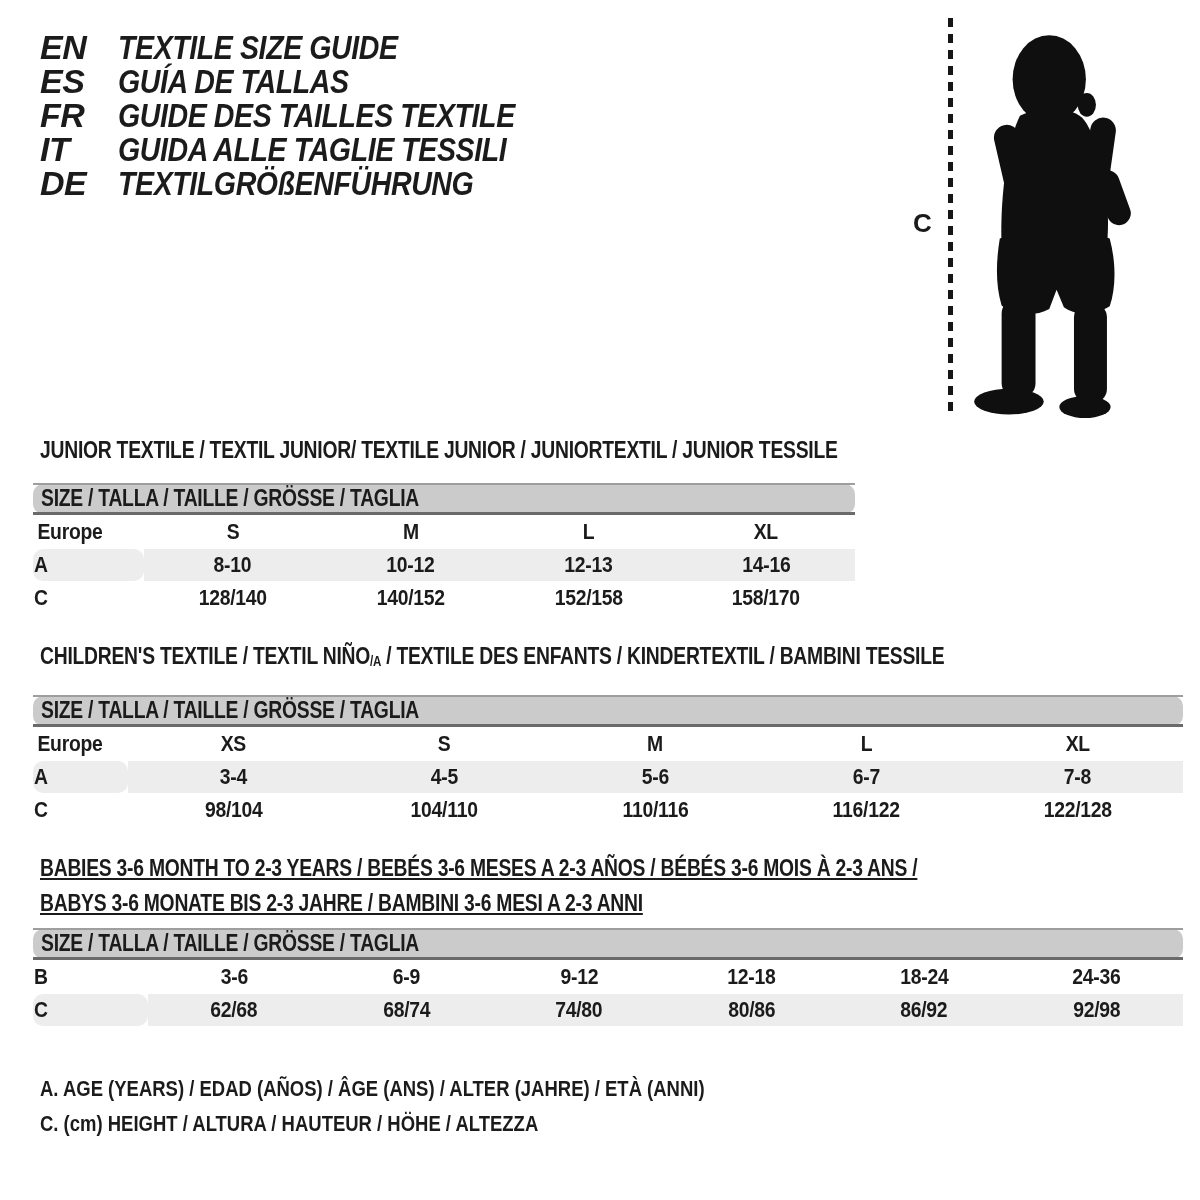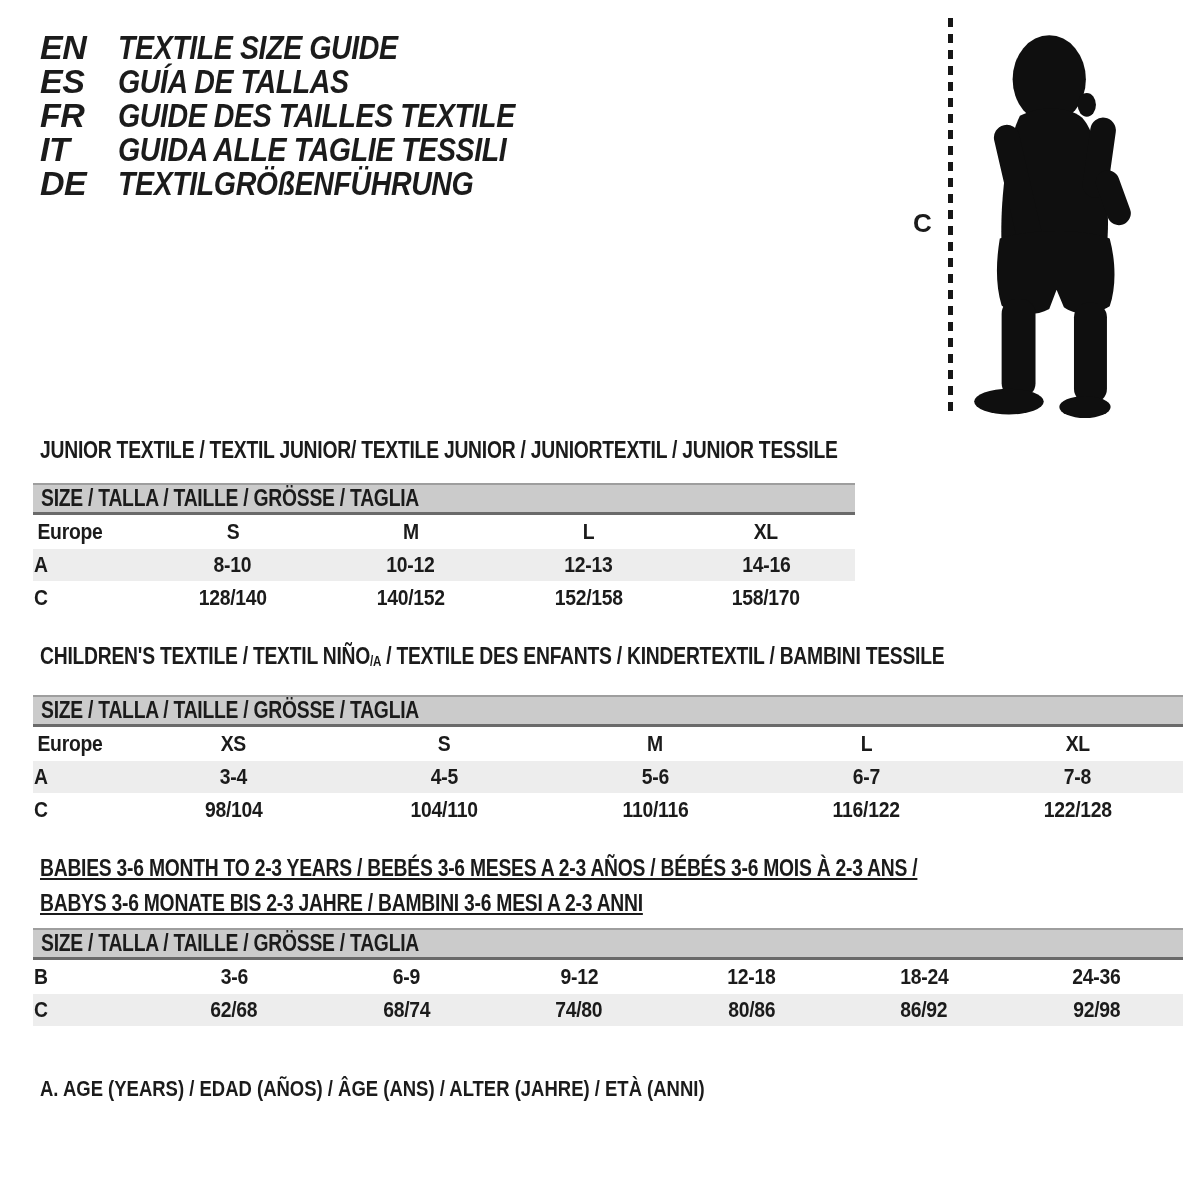--- a/index.html
+++ b/index.html
@@ -25,21 +25,21 @@
   .baby-svg{position:absolute;left:60px;top:0;width:174px;height:418px;}
 
   
   .section-title{position:absolute;font-size:23px;letter-spacing:-0.3px;white-space:nowrap;text-decoration:underline;}
   .two-line span{display:block;line-height:35px;}
   .subA{font-size:0.6em;vertical-align:-0.15em;}
 
   
   table.size-table{position:absolute;border-collapse:collapse;table-layout:fixed;}
   table.size-table td{padding:0;text-align:center;vertical-align:middle;font-size:22px;letter-spacing:-0.3px;}
-  table.size-table td:first-child{text-align:left;}
+  table.size-table td:first-child{text-align:left;border-radius:10px;}
   tr.bar td{background:#cbcbcb;border-top:2px solid #9e9e9e;border-bottom:3px solid #6a6a6a;
     height:25px;text-align:left;padding-left:8px;font-size:23px;}
   tr.head td{height:34px;margin-top:48px;}
   tr.alt td{background:#ededed;height:32px;}
   tr.plain td{height:33px;}
   tr.first td{height:34px;}
   #t1{left:33px;top:483px;width:822px;}
   #t2{left:33px;top:695px;width:1150px;}
   #t3{left:33px;top:928px;width:1150px;}
   #junior-title{left:40px;top:437px;}
@@ -217,15 +217,16 @@
       <td><span class="cellc">74/80</span></td>
       <td><span class="cellc">80/86</span></td>
       <td><span class="cellc">86/92</span></td>
       <td><span class="cellc">92/98</span></td>
     </tr>
   </tbody>
     </table>
 
   <div class="legend">
     <span class="legend-line"><span class="cond">A. AGE (YEARS) / EDAD (AÑOS) / ÂGE (ANS) / ALTER (JAHRE) / ETÀ (ANNI)</span></span>
+    <span class="legend-line"><span class="cond">C. (cm) HEIGHT / ALTURA / HAUTEUR / HÖHE / ALTEZZA</span></span>
   </div>
 
 </div>
 
 </body></html>

